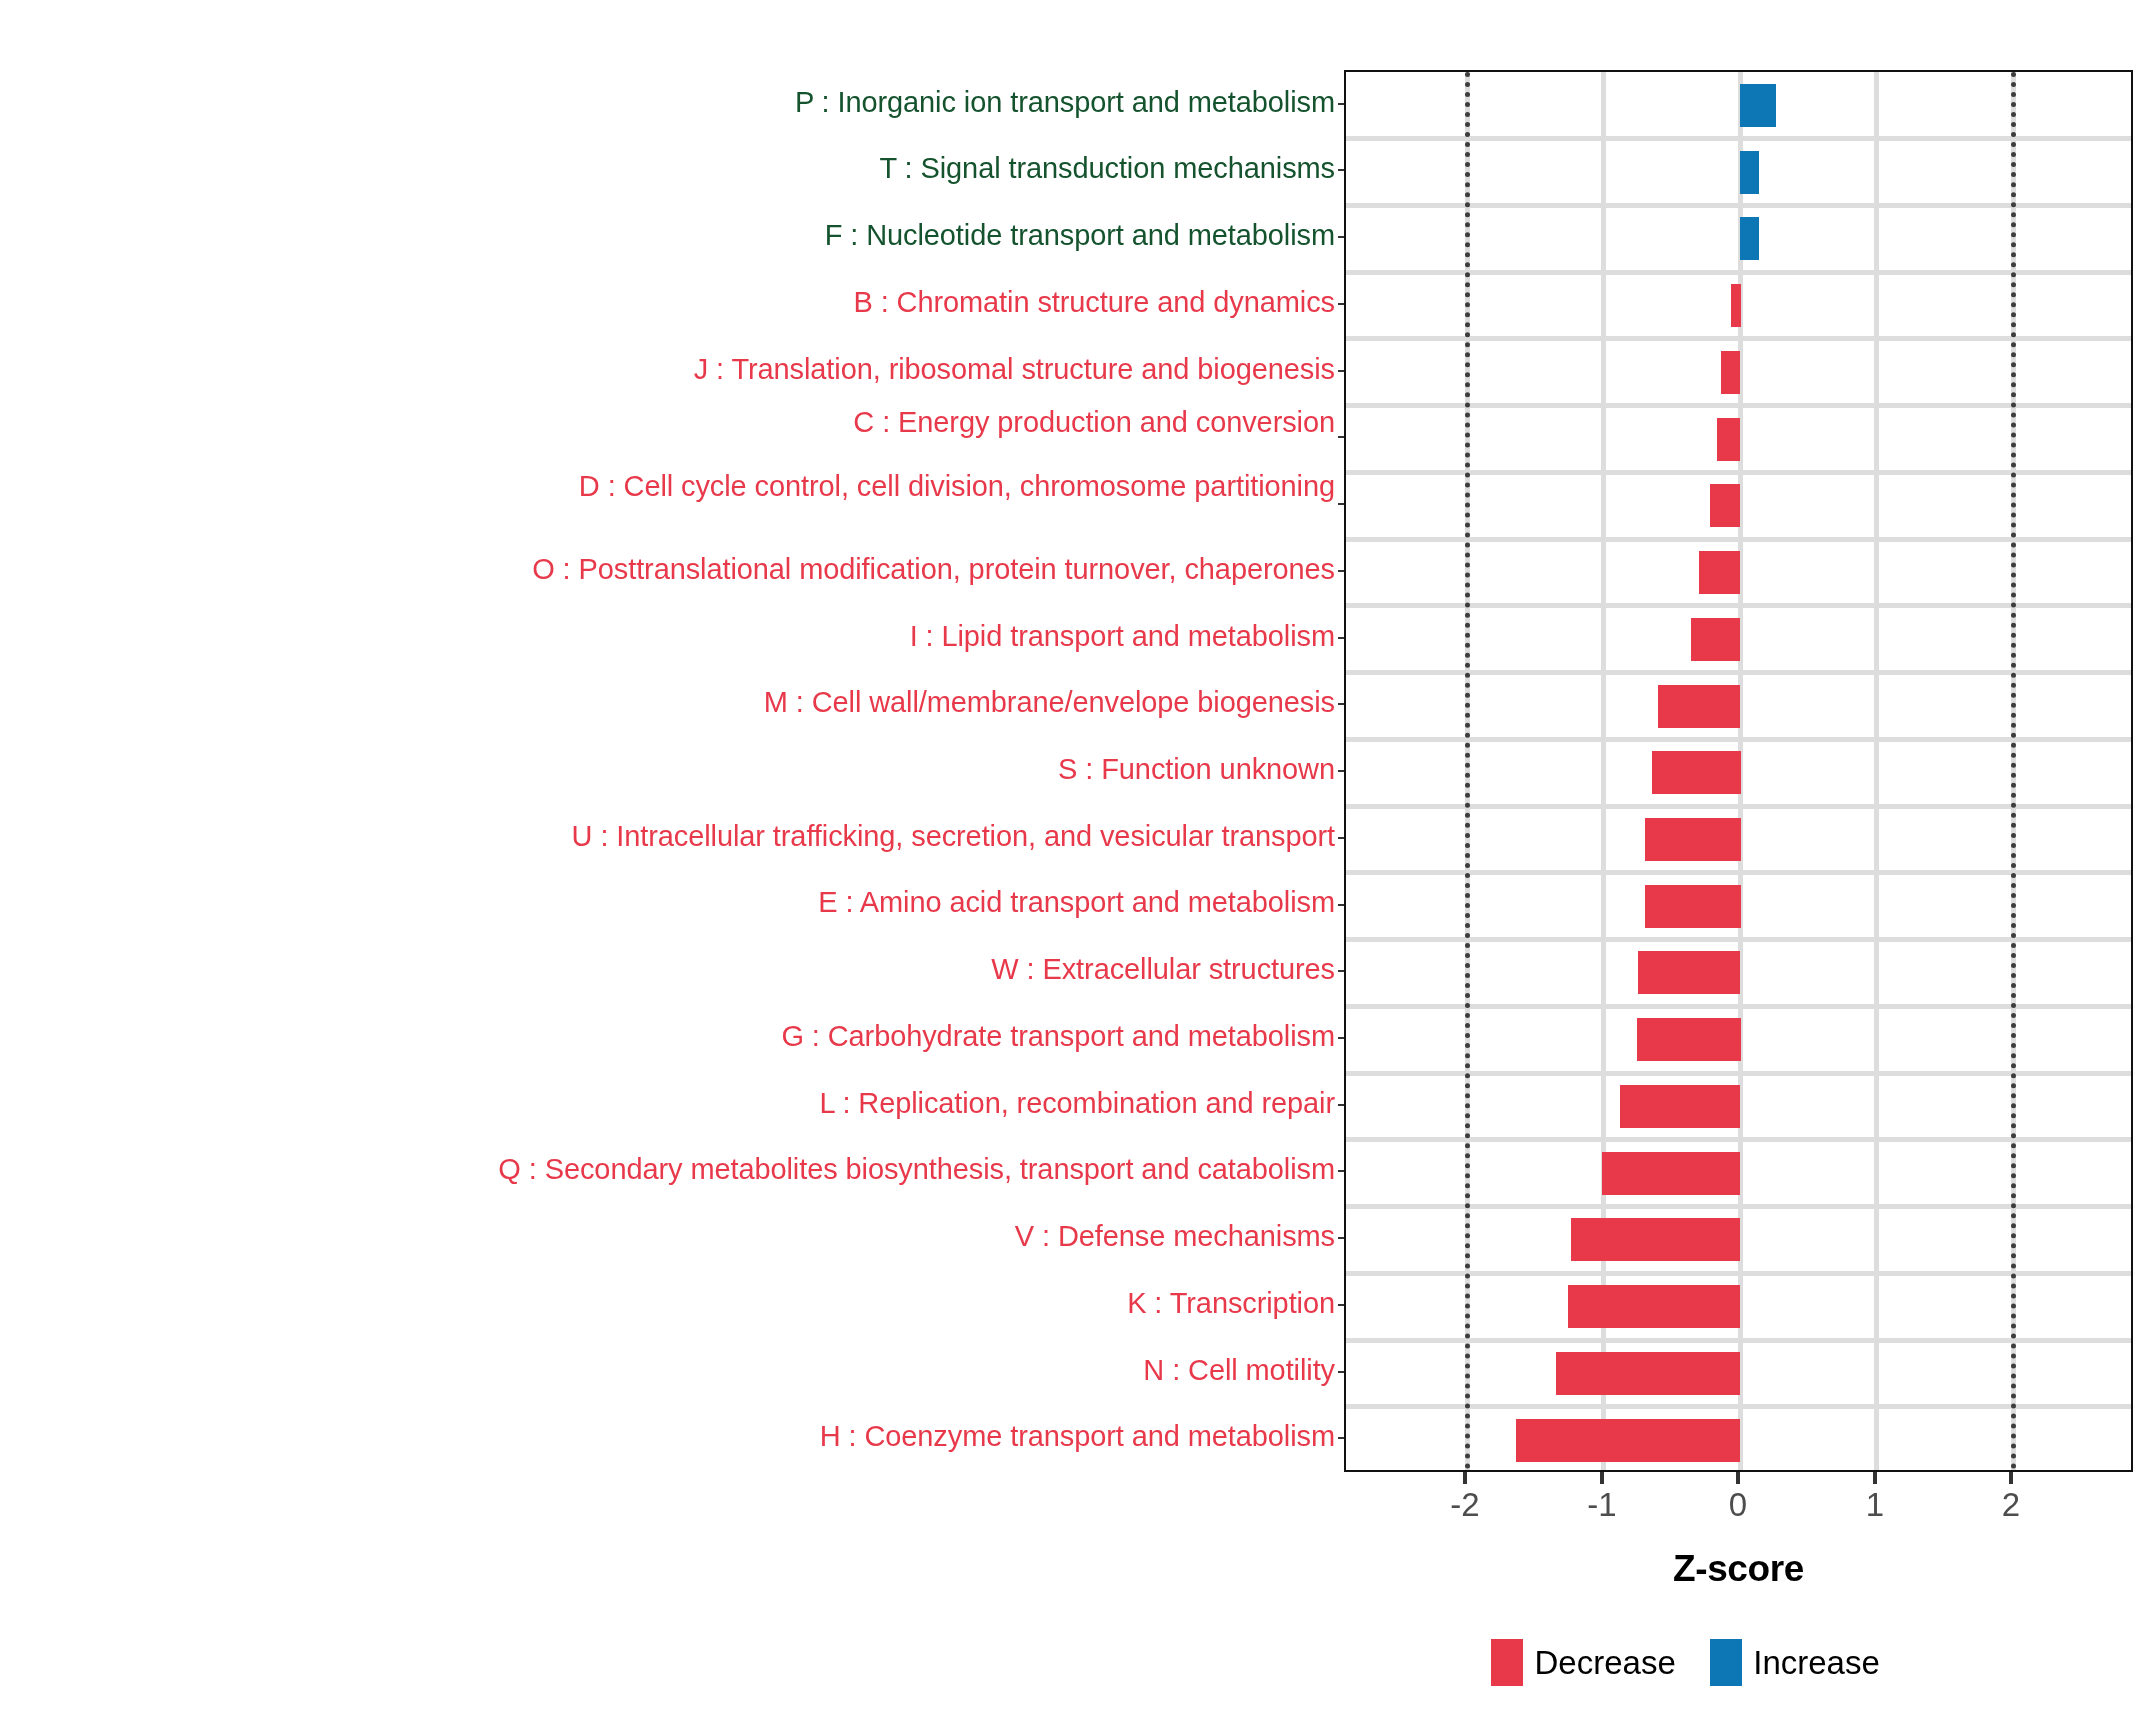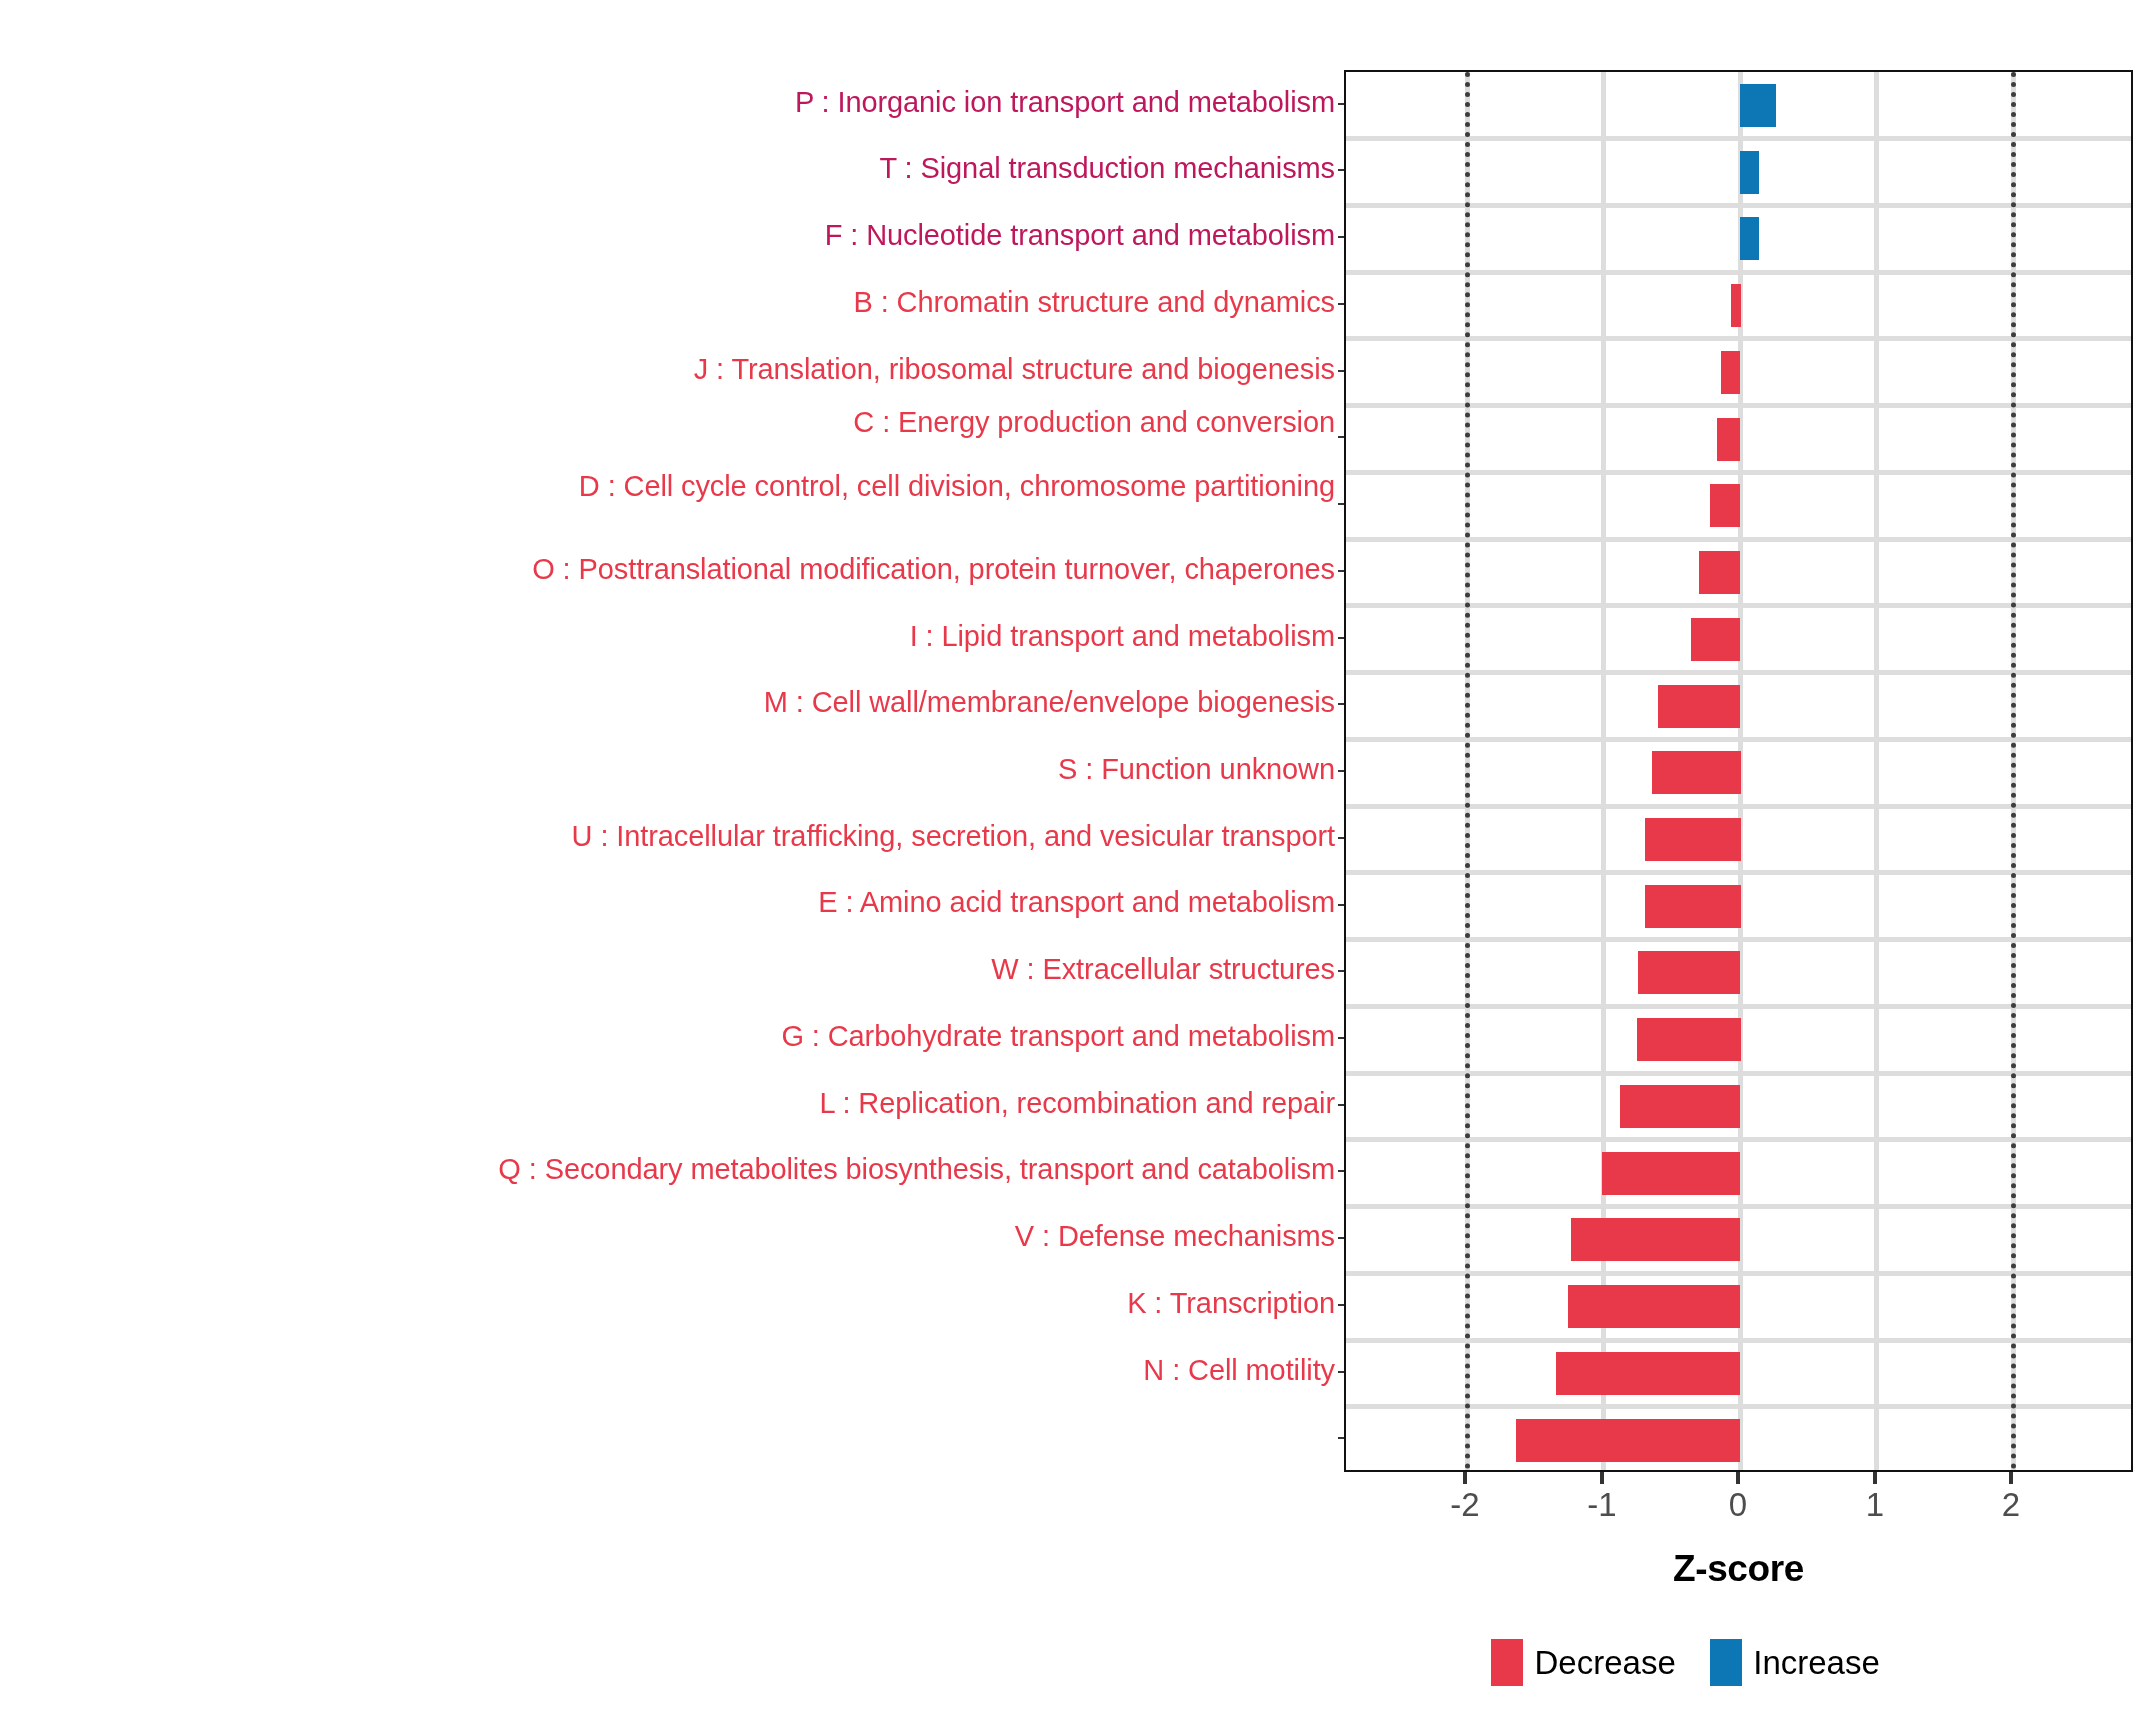--- a/index.html
+++ b/index.html
@@ -31,21 +31,21 @@
     position: absolute;
     right: 0;
     width: 1335px;
     text-align: right;
     font-size: 29px;
     line-height: 1;
     white-space: nowrap;
     letter-spacing: -0.1px;
   }
   .cat-label.dec { color: #e8394b; }
-  .cat-label.inc { color: #be185d; }
+  .cat-label.inc { color: #14532d; }
 
   
   .cat-tick {
     position: absolute;
     left: 1338px;
     width: 6.5px;
     height: 2.2px;
     background: #333333;
   }
 
@@ -193,20 +193,21 @@
       <div class="cat-label dec" style="top: 1019px;">L : Replication, recombination and repair</div>
       <div class="cat-tick" style="top: 1034px;"></div>
       <div class="cat-label dec" style="top: 1085px;">Q : Secondary metabolites biosynthesis, transport and catabolism</div>
       <div class="cat-tick" style="top: 1100px;"></div>
       <div class="cat-label dec" style="top: 1152px; margin-left: 20px;">V : Defense mechanisms</div>
       <div class="cat-tick" style="top: 1167px;"></div>
       <div class="cat-label dec" style="top: 1219px;">K : Transcription</div>
       <div class="cat-tick" style="top: 1234px;"></div>
       <div class="cat-label dec" style="top: 1286px;">N : Cell motility</div>
       <div class="cat-tick" style="top: 1301px;"></div>
+      <div class="cat-label dec" style="top: 1352px;">H : Coenzyme transport and metabolism</div>
       <div class="cat-tick" style="top: 1367px;"></div>
     </div>
 
   <div id="panel">
       <div class="hgrid" style="top: 64px;"></div>
       <div class="hgrid" style="top: 131px;"></div>
       <div class="hgrid" style="top: 198px;"></div>
       <div class="hgrid" style="top: 264px;"></div>
       <div class="hgrid" style="top: 331px;"></div>
       <div class="hgrid" style="top: 398px;"></div>

